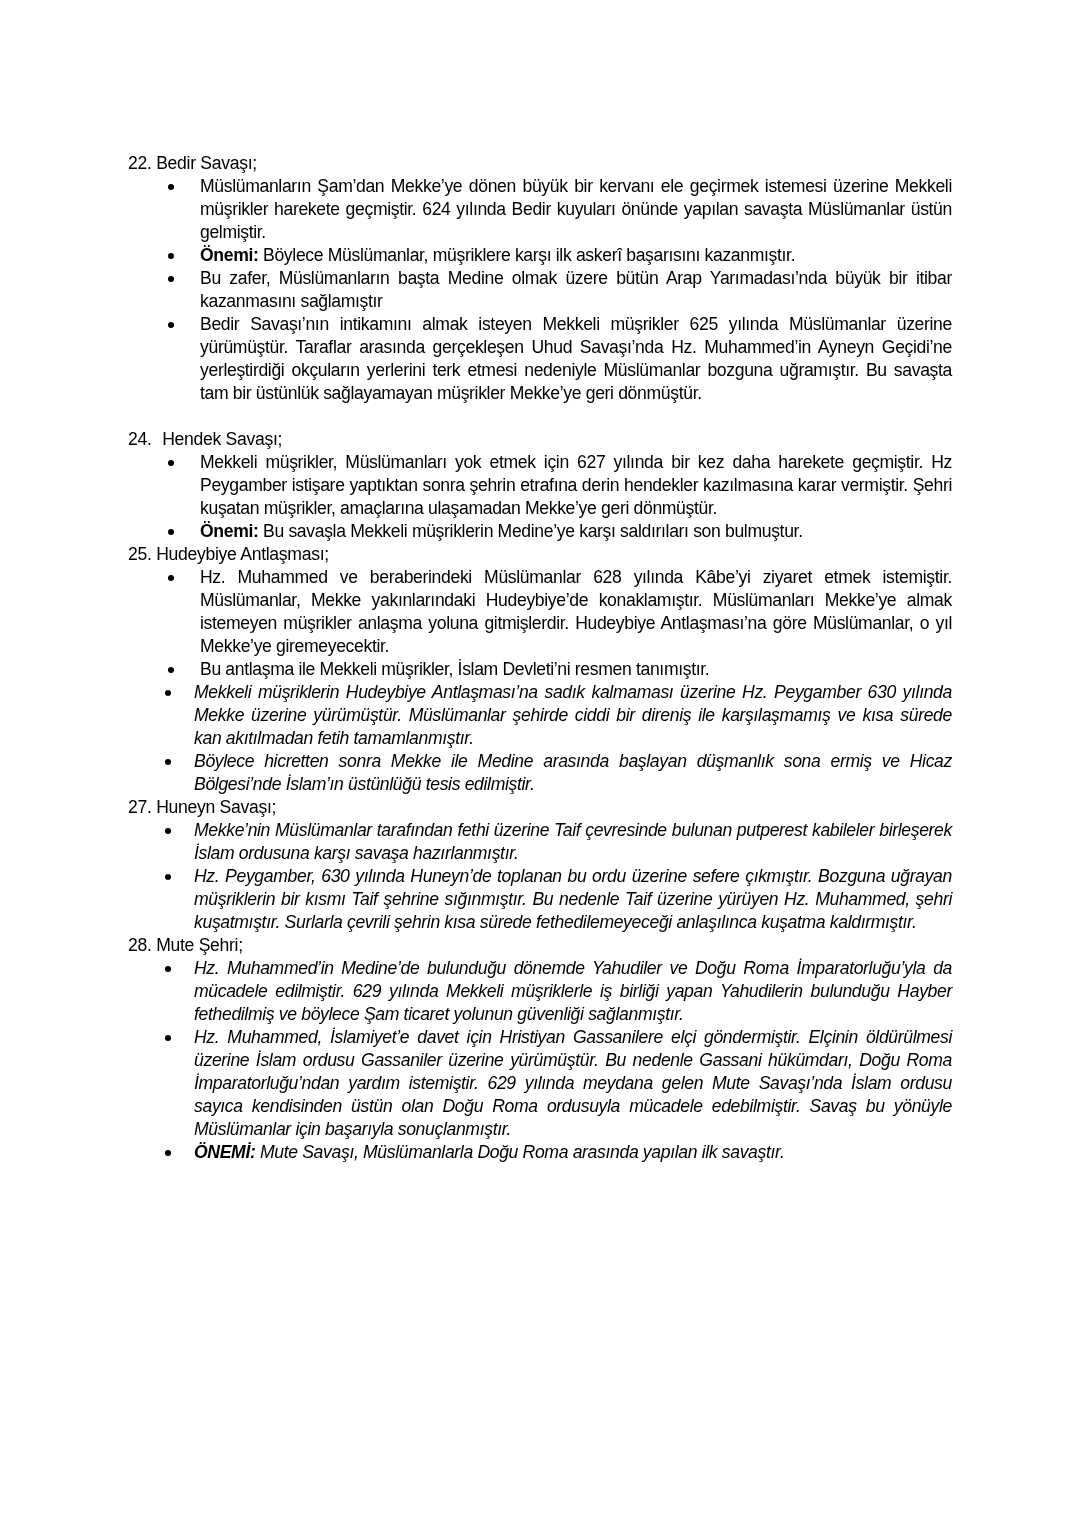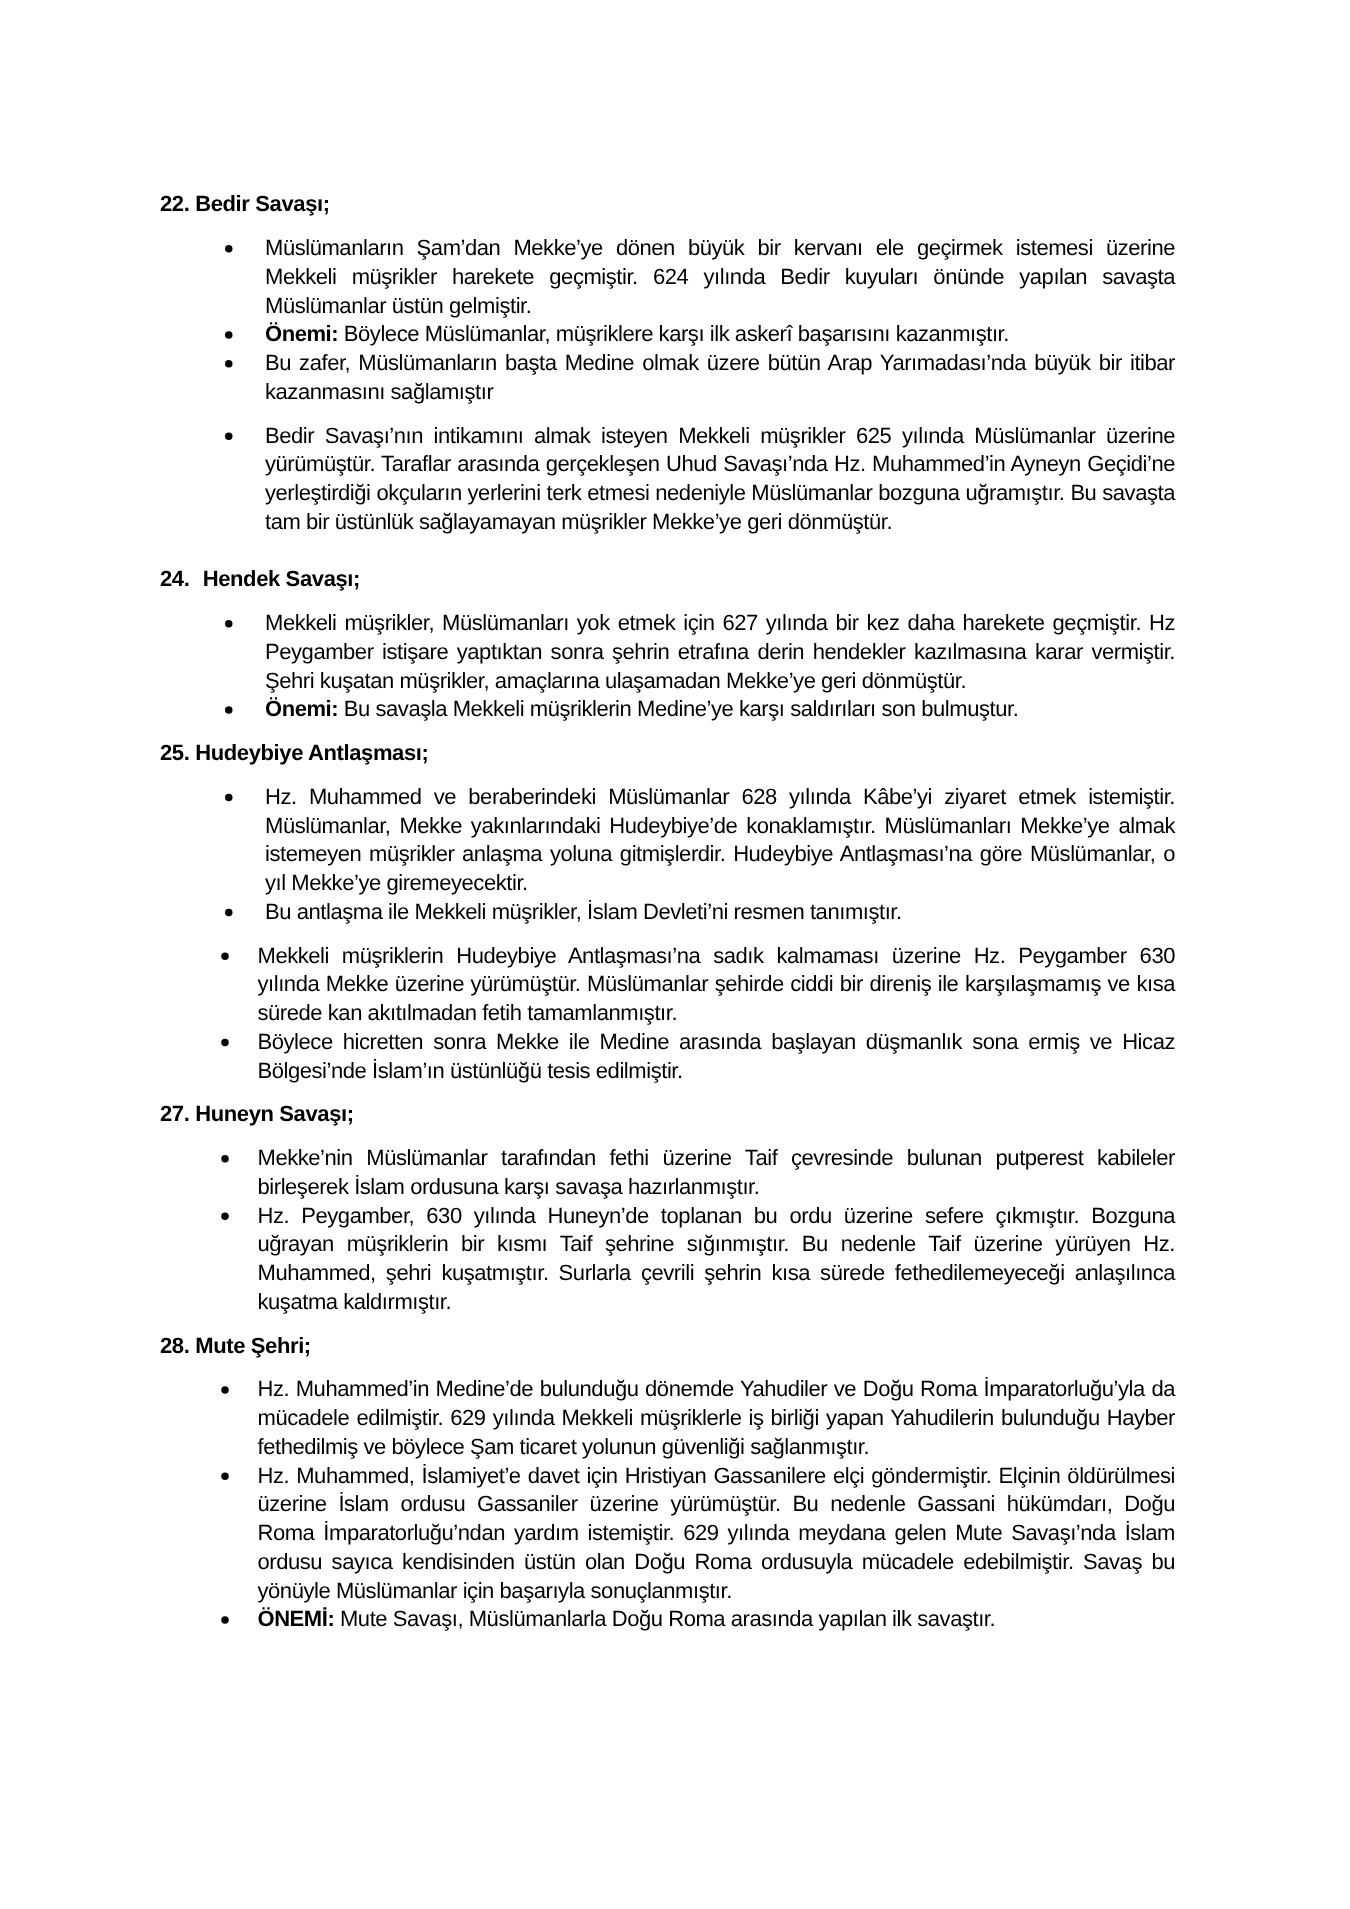--- a/index.html
+++ b/index.html
@@ -21,47 +21,48 @@
       top: 152px;
       width: 824px;
     }
     .section {
       margin: 0;
     }
     .section.gap-before {
       margin-top: 23px;
     }
     .heading {
-      font-weight: bold;
+      font-weight: normal;
       font-size: 17.6px;
       line-height: 23px;
       letter-spacing: -0.3px;
       white-space: nowrap;
     }
     .heading .num {
       display: inline-block;
     }
     .heading.wide .num {
       margin-right: 6px;
     }
     ul.bullets {
       list-style: none;
-      margin: 12px;
+      margin: 0;
       padding: 0;
     }
     ul.bullets li {
       position: relative;
       padding-left: 72px;
       font-size: 17.6px;
       line-height: 23px;
       text-align: justify;
       letter-spacing: -0.35px;
     }
     ul.bullets.shift li {
       padding-left: 66px;
+      font-style: italic;
     }
     ul.bullets li .dot {
       position: absolute;
       left: 40px;
       top: 9px;
       width: 6px;
       height: 6px;
       border-radius: 50%;
       background: #000;
     }

